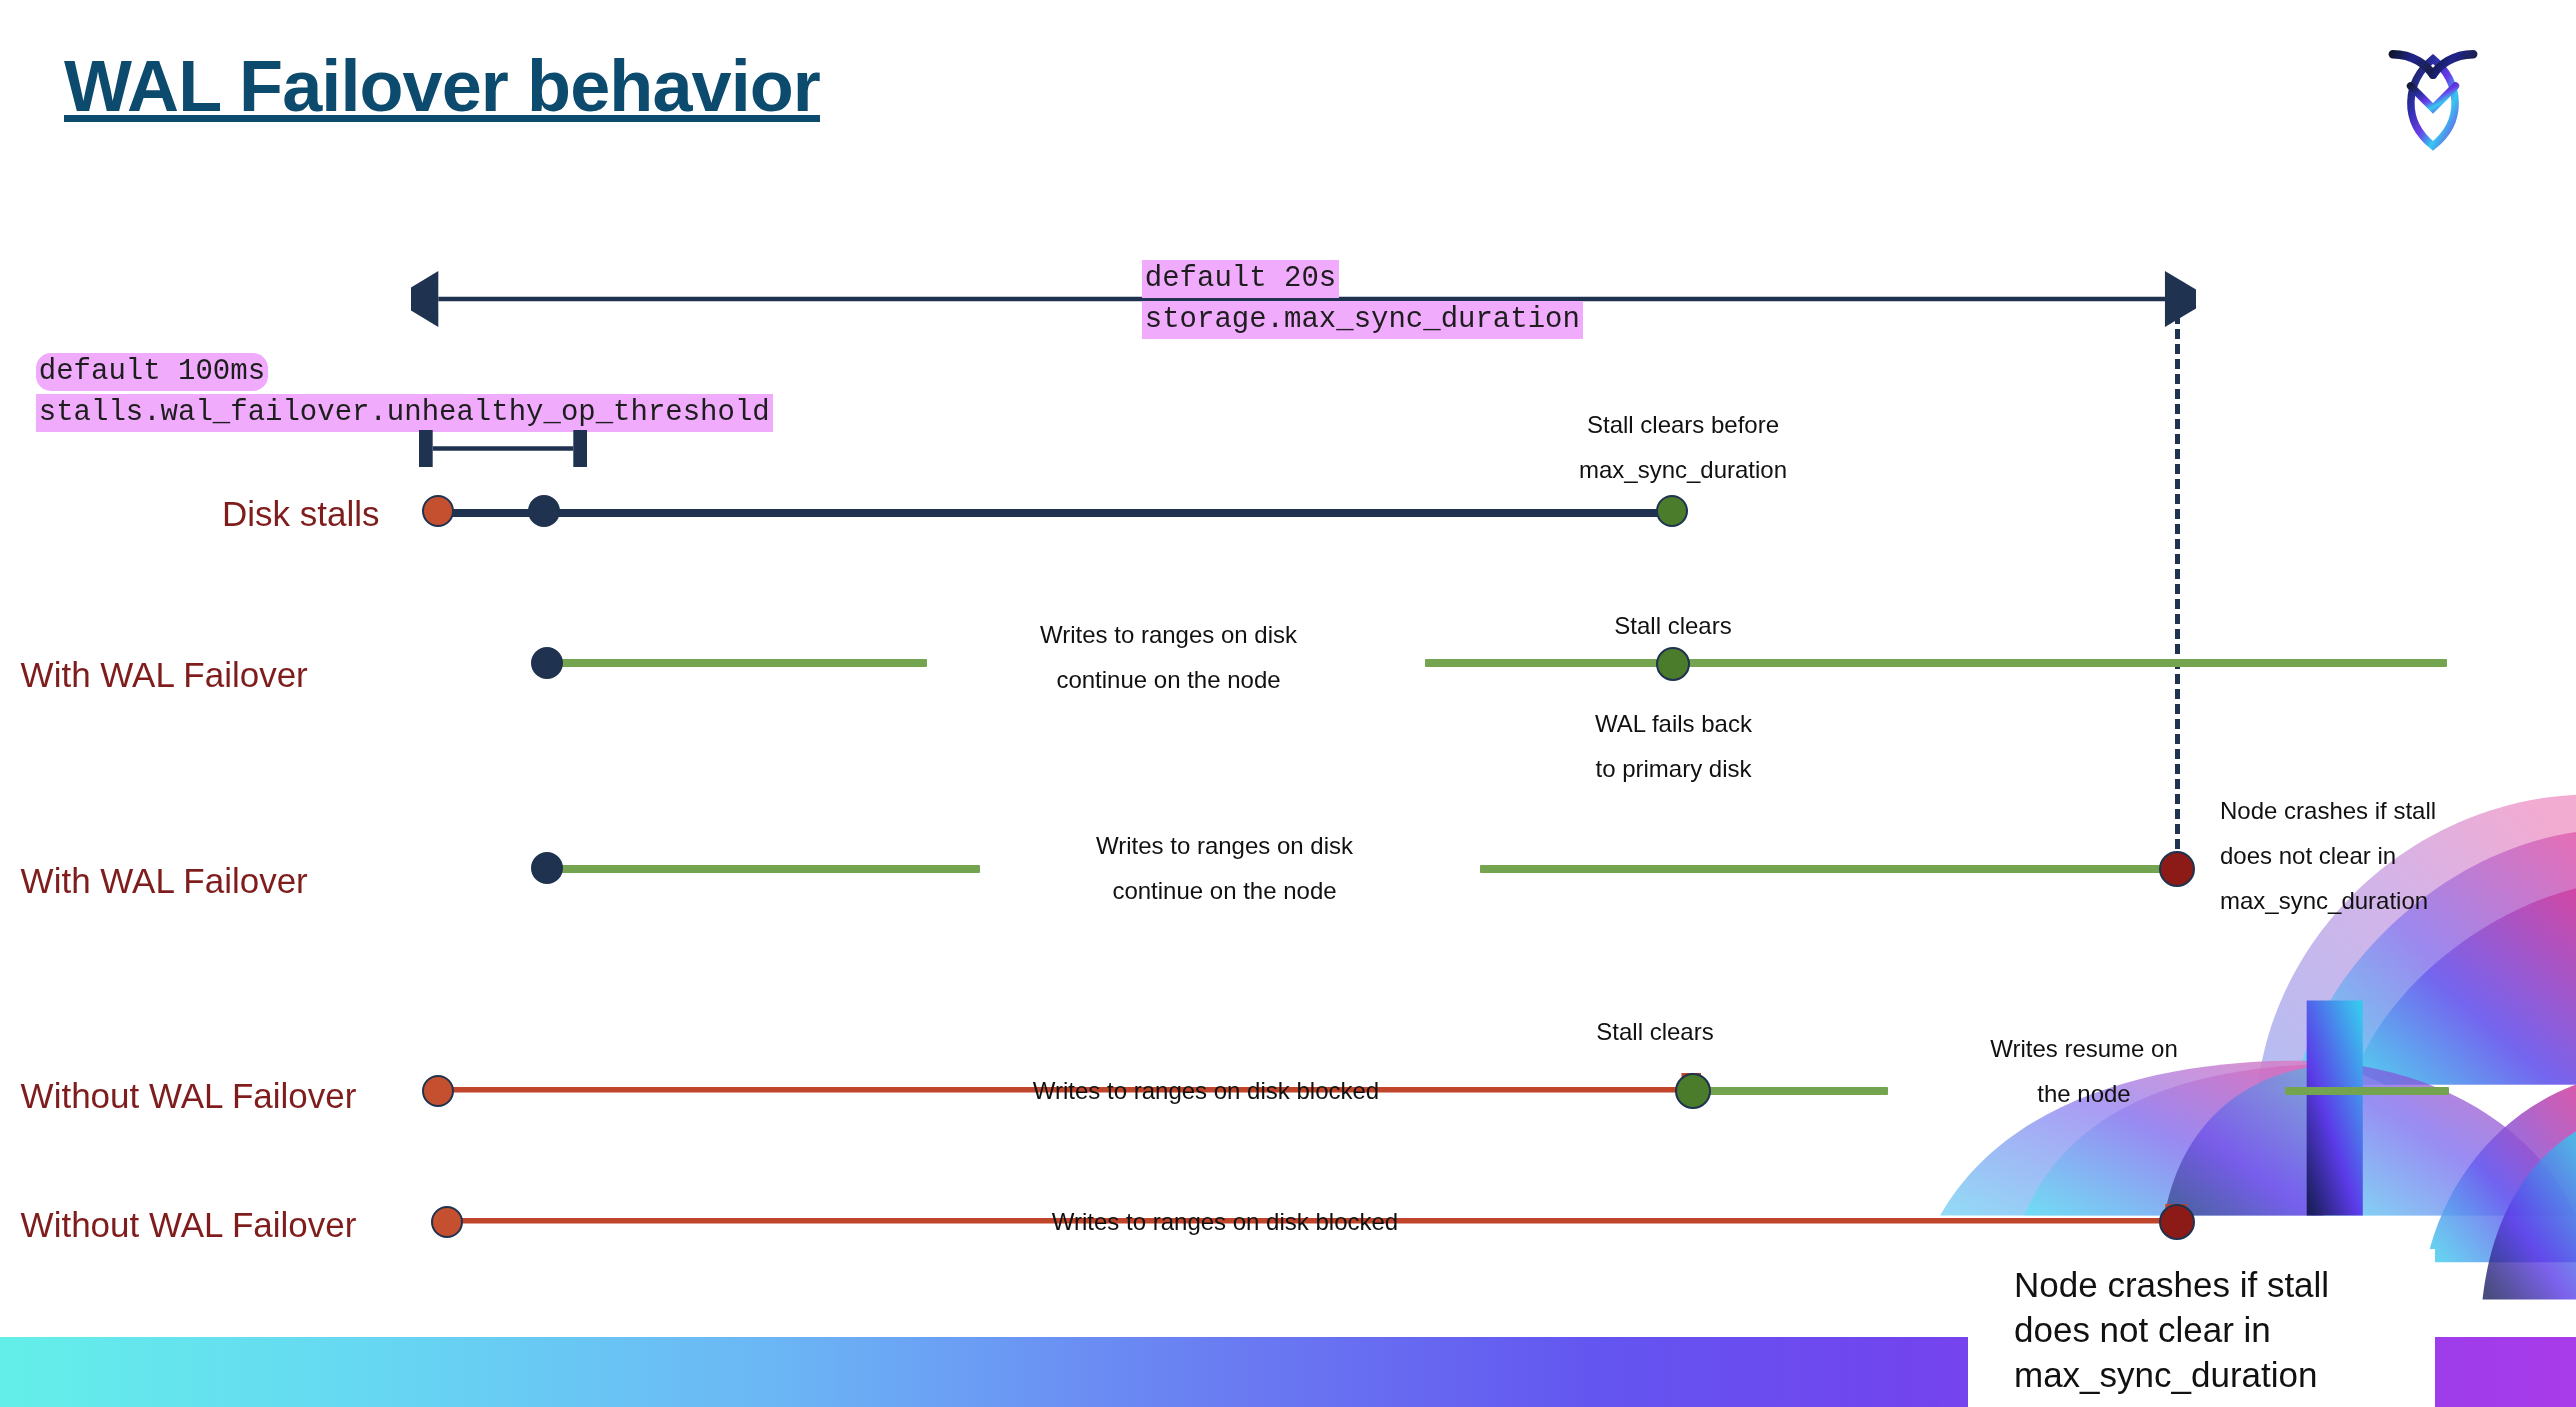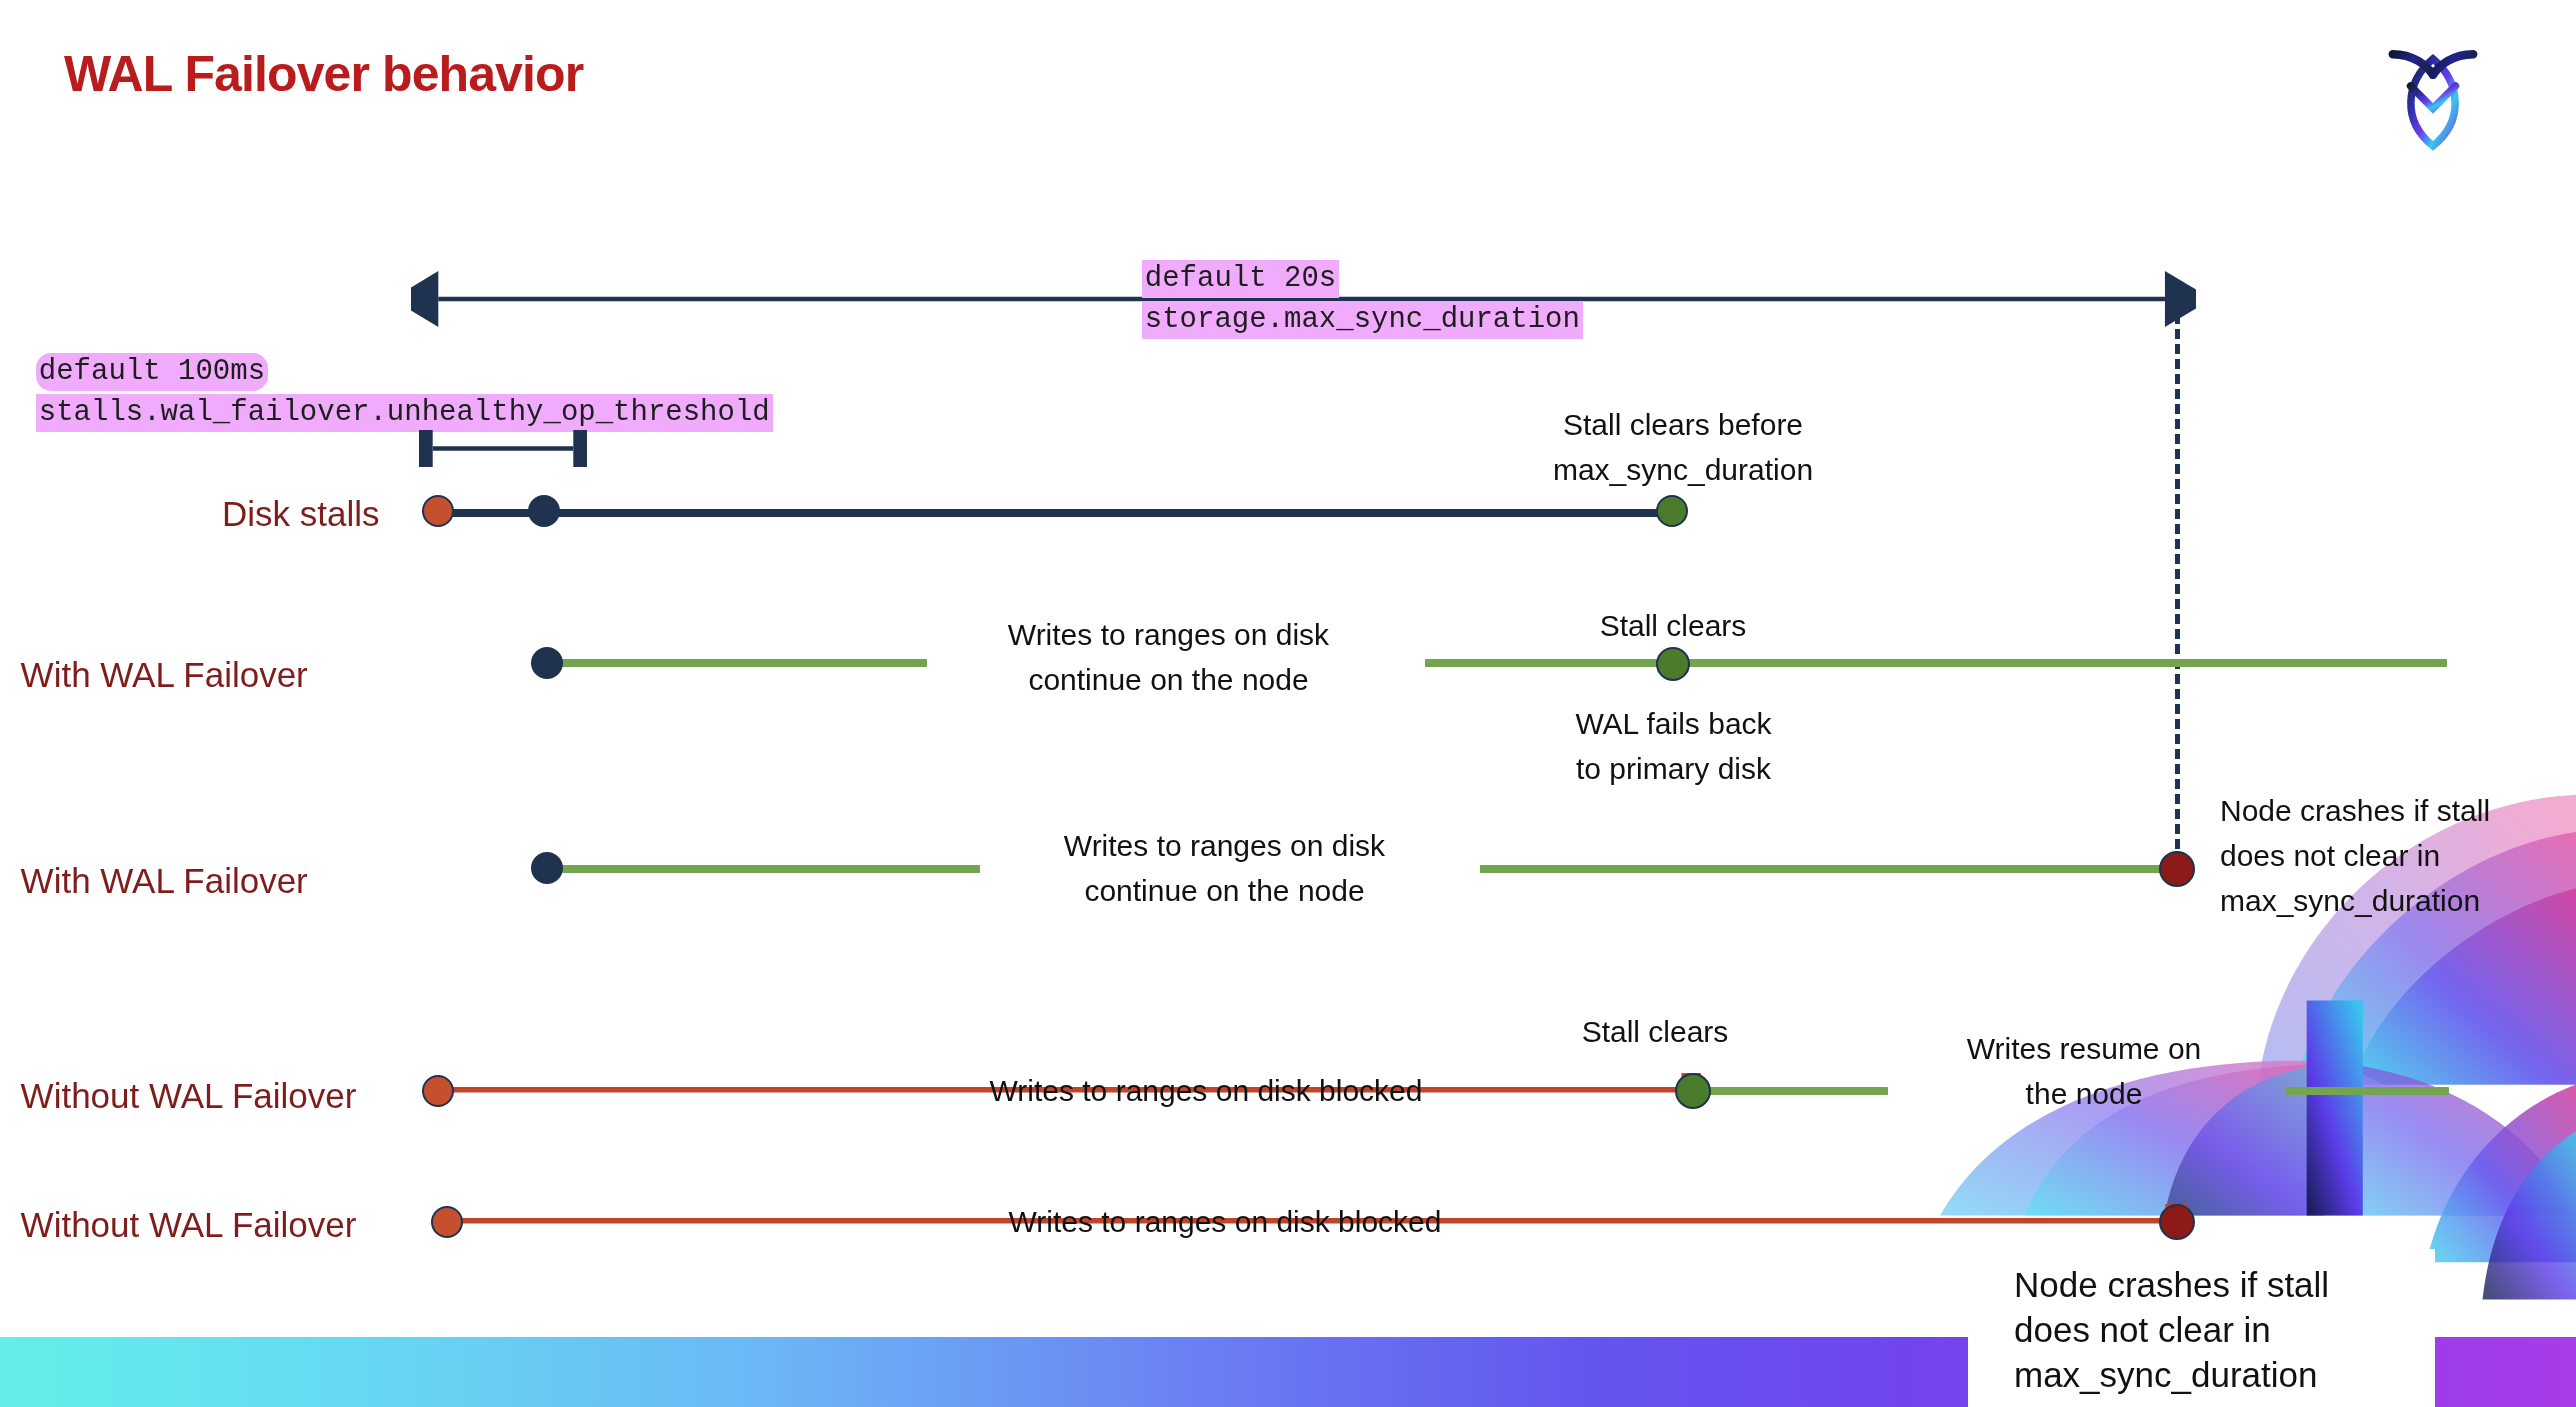--- a/index.html
+++ b/index.html
@@ -15,25 +15,26 @@
     overflow: hidden;
     font-family: "Liberation Sans", sans-serif;
     color: #1a1a1a;
   }
 
   
   #slide-title {
     position: absolute;
     left: 64px;
     top: 45px;
-    font-size: 50px;
+    font-size: 72px;
     font-weight: 700;
     letter-spacing: -0.9px;
-    color: #b91c1c;
+    color: #0c4a6e;
     white-space: nowrap;
+    text-decoration: underline;
   }
 
   
   #brand-logo {
     position: absolute;
     right: 82px;
     top: 28px;
     width: 122px;
     height: 131px;
   }
@@ -86,21 +87,21 @@
   }
   .row-label {
     position: absolute;
     font-size: 35px;
     line-height: 42px;
     color: #7f1d1d;
     white-space: nowrap;
   }
   .annot {
     position: absolute;
-    font-size: 30px;
+    font-size: 24px;
     line-height: 45px;
     color: #111111;
     text-align: center;
     white-space: pre-line;
   }
   .annot.left { text-align: left; }
 
   
   .hline {
     position: absolute;

